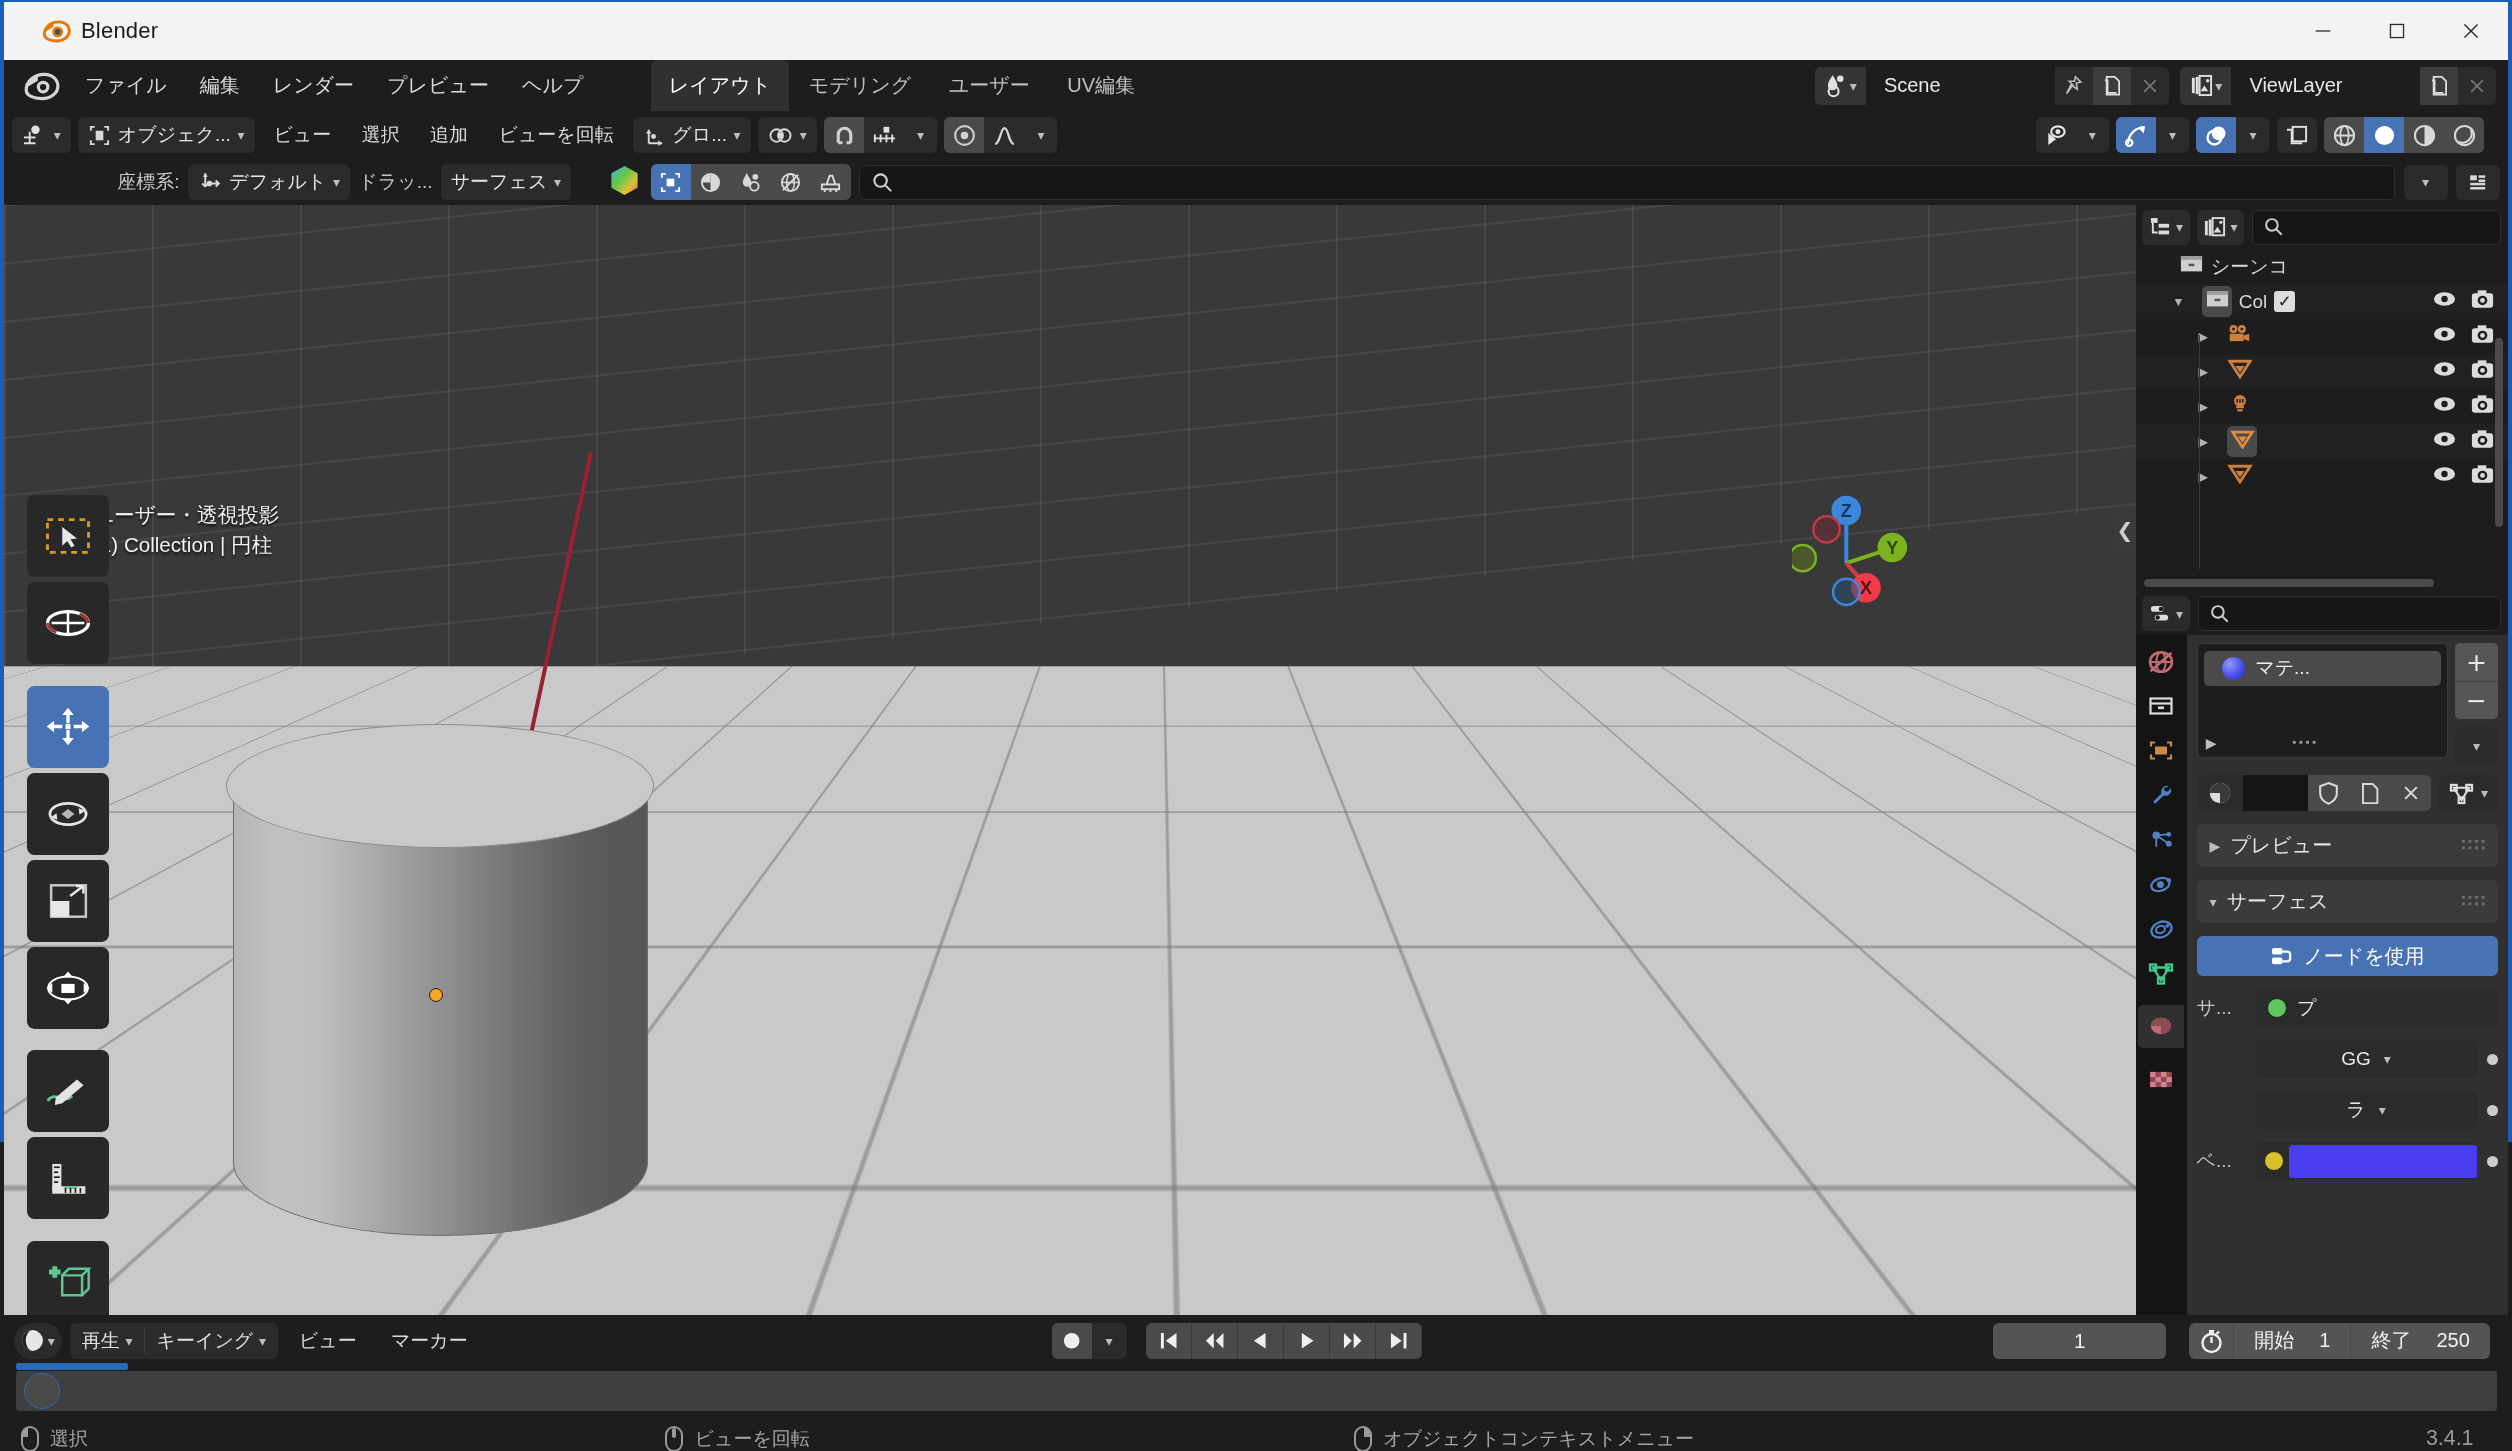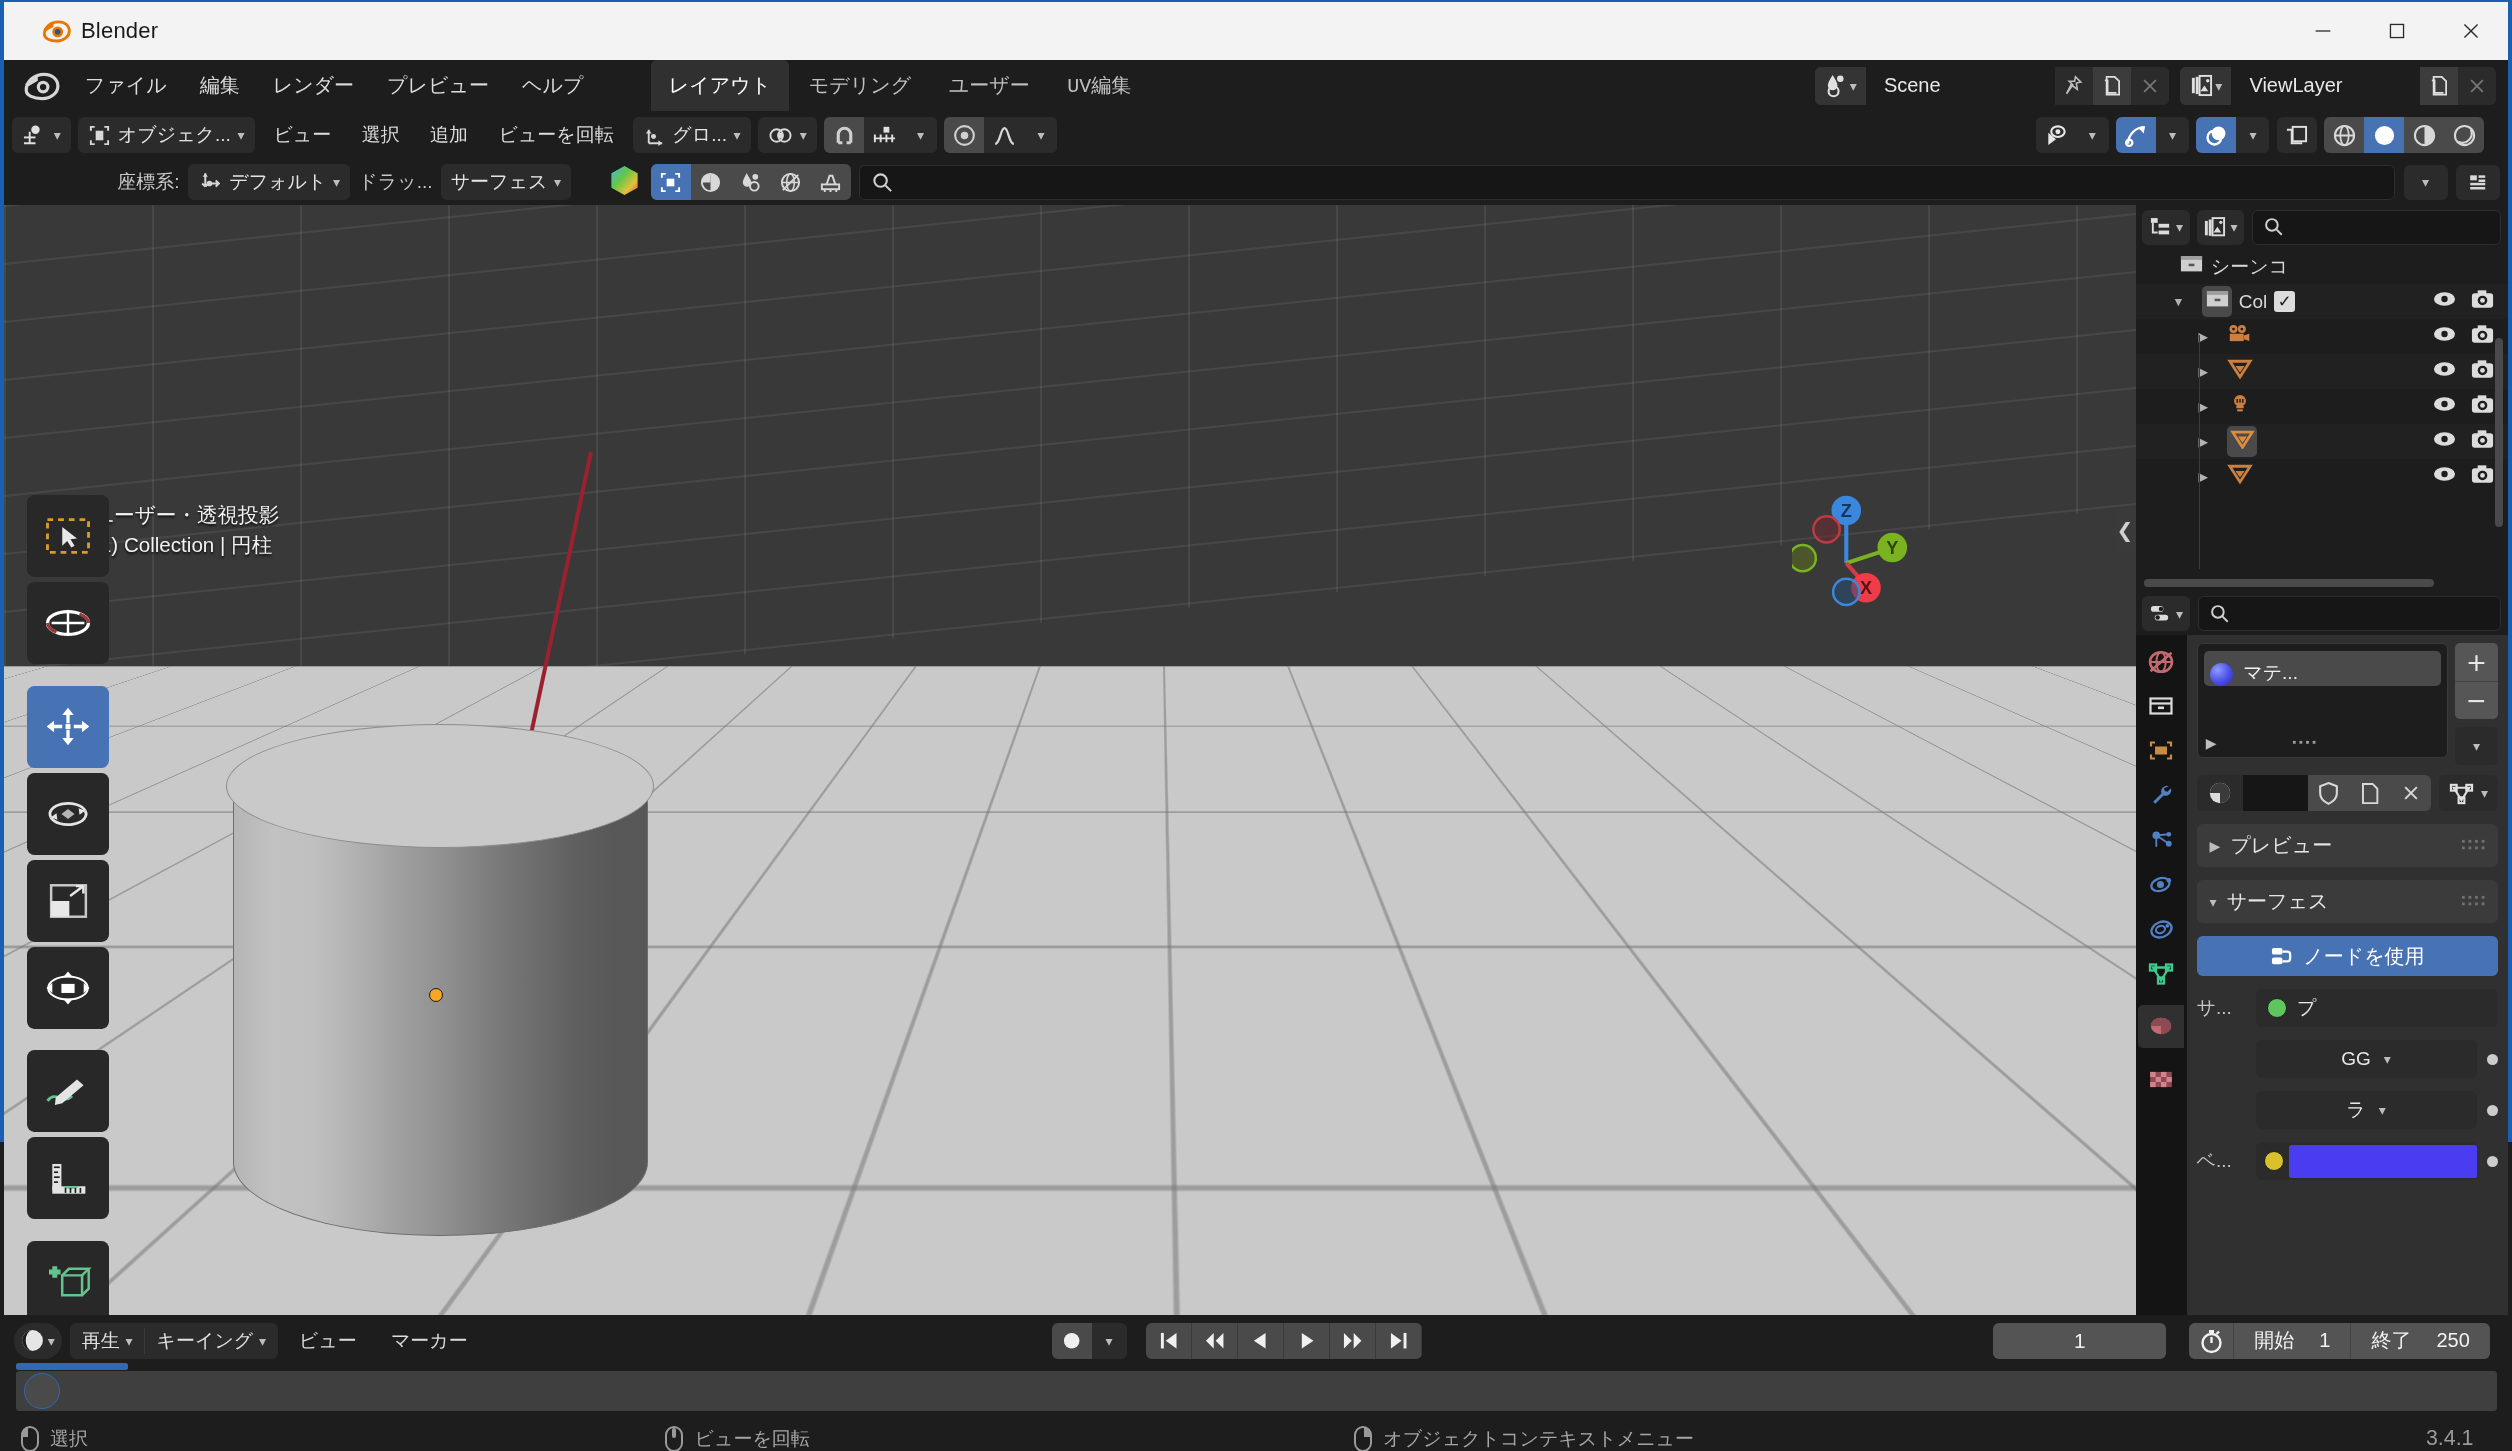--- a/index.html
+++ b/index.html
@@ -38,21 +38,21 @@
     height: 51px; background: #1d1d1d;
     display: flex; align-items: center; gap: 0px;
     padding: 0 6.6px;
     position: relative;
   }
   .bl-icon { width: 38px; height: 38px; margin: 0 8.2px 0 11.5px; }
   .menu-item {
     color: #dcdcdc; font-size: 20px; padding: 5px 16.5px;
     white-space: nowrap; border-radius: 3.3px;
   }
-  .ws-tabs { display: flex; align-items: center; margin-left: 51px; gap: 1.6px; font-family: Liberation Mono, monospace; }
+  .ws-tabs { display: flex; align-items: center; margin-left: 51px; gap: 1.6px; }
   .ws-tab {
     color: #c0c0c0; font-size: 20px; padding: 11.5px 18px 12.4px;
     white-space: nowrap; border-radius: 5.8px 5.8px 0 0;
   }
   .ws-tab.active { background: #303030; color: #ffffff; }
 
   .scene-block { display: flex; align-items: center; margin-left: auto; gap: 11.5px; padding-right: 5px;}
   .id-widget {
     display: flex; align-items: center; height: 38px;
     background: #2b2b2b; border-radius: 5.8px; overflow: hidden;
@@ -280,22 +280,22 @@
   .prtab { width:46px; height:43px; display:flex; align-items:center; justify-content:center; border-radius:5px 0 0 5px;}
   .prtab.on { background:#303030; }
   .prtab.grp-top { margin-top:8.2px; }
   .pr-content { flex:1; background:#303030; padding:8.2px 10px; overflow:hidden; }
 
   .matlist {
     height:115px; background:#1d1d1d; border-radius:5.8px; border:0.8px solid #3a3a3a;
     position:relative; padding:6.6px;
   }
   .matslot {
-    height:35px; background:#4a4a4a; border-radius:5px; display:flex; align-items:flex-end;
-    gap:10px; padding:0 6px; color:#f0f0f0; font-size:19px;
+    height:35px; background:#4a4a4a; border-radius:5px; display:flex; align-items:center;
+    gap:10px; padding:0 18px; color:#f0f0f0; font-size:19px;
   }
   .matball { width:23px; height:23px; border-radius:50%;
     background: radial-gradient(circle at 33% 30%, #8f9bff 0%, #4a4ee6 55%, #2a2ba8 100%); }
   .mat-foot { position:absolute; left:8.2px; bottom:6.6px; right:8.2px; display:flex; align-items:center; gap:74px; }
   .dots4 { width:25px; height:8.2px;
     background-image: radial-gradient(#9b9b9b 36%, transparent 38%);
     background-size: 6.6px 6.6px; }
   .dots6 { width:25px; height:15px;
     background-image: radial-gradient(#6f6f6f 36%, transparent 38%);
     background-size: 6.6px 6.6px; }

